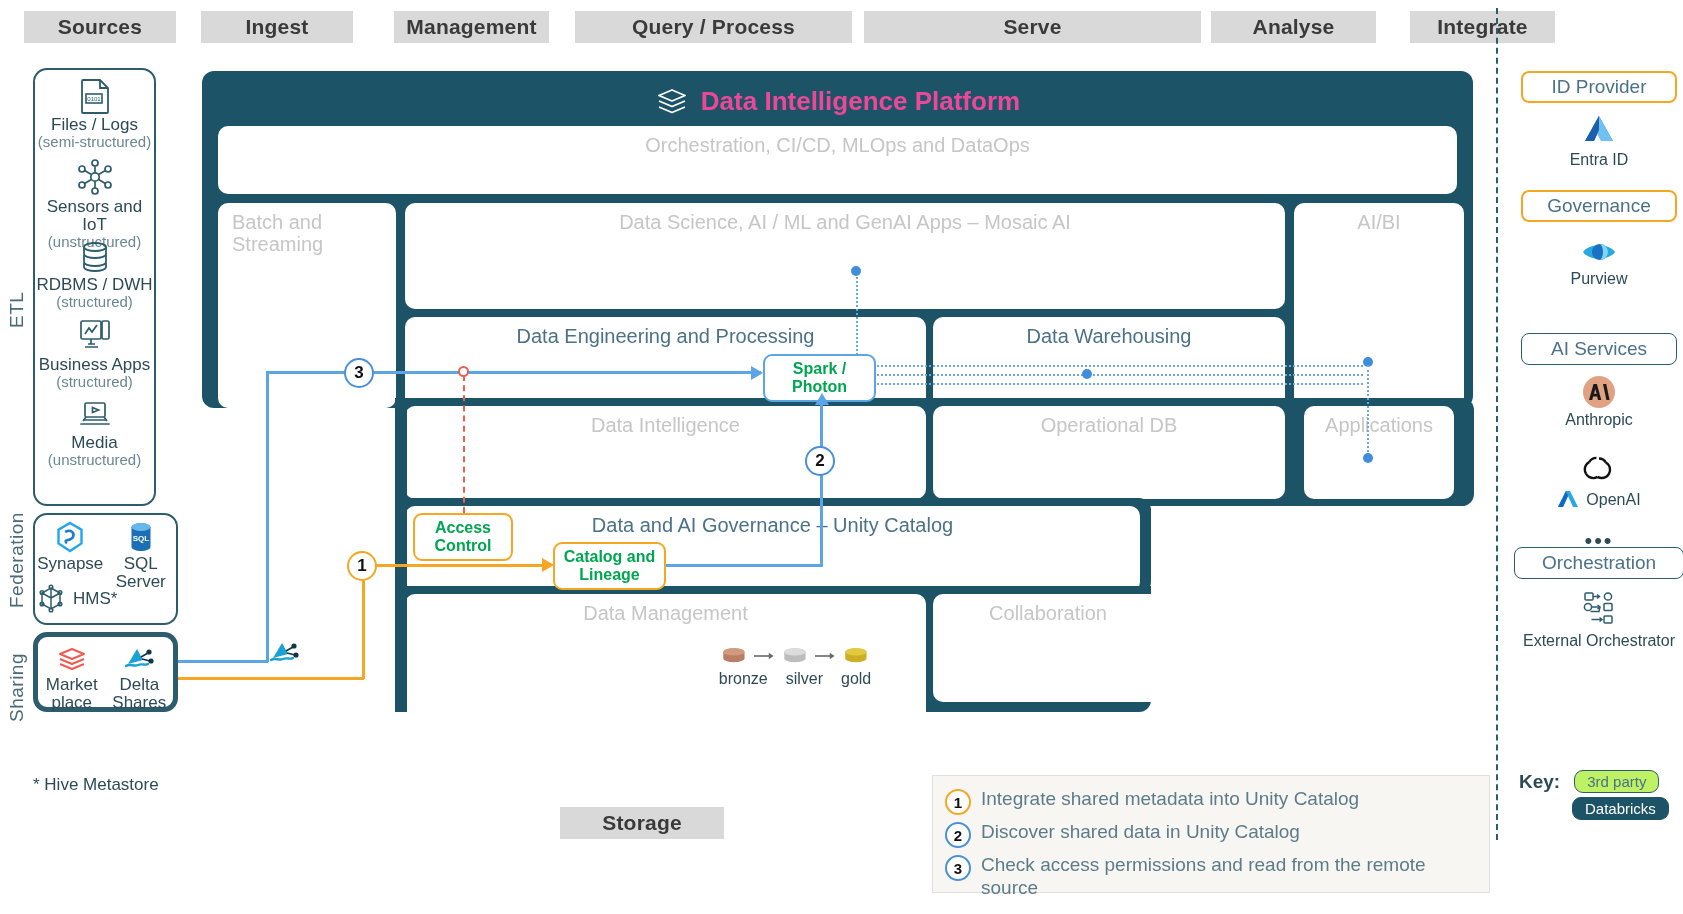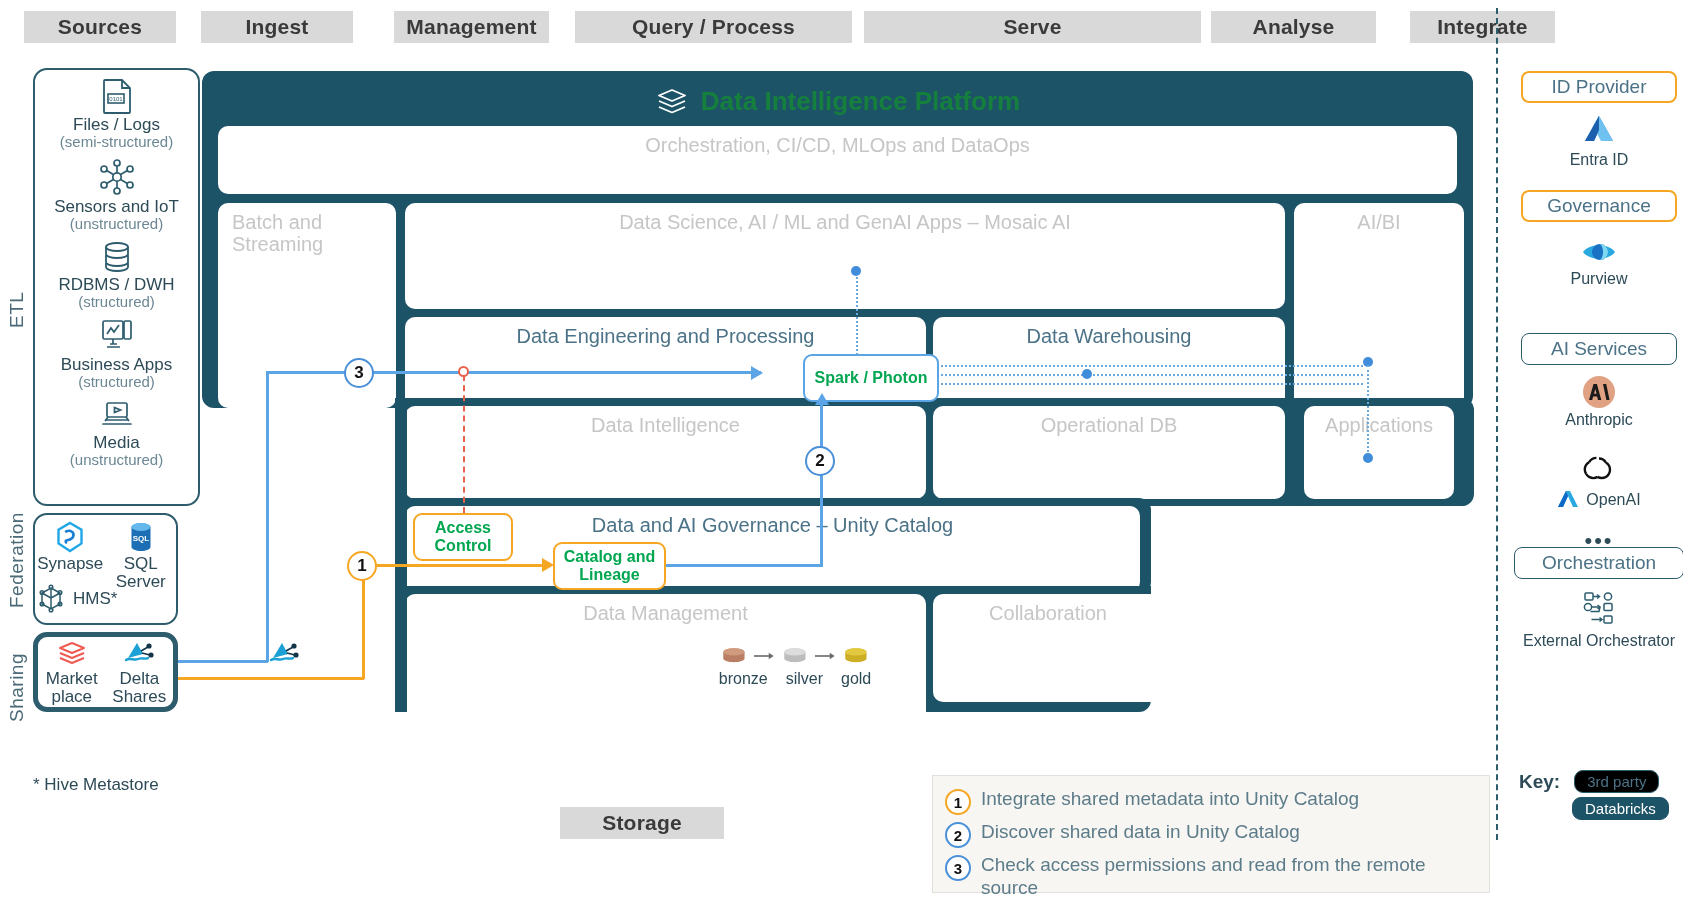--- a/index.html
+++ b/index.html
@@ -36,21 +36,21 @@
   .src-name{ font-size:17px; color:#2d4a57; line-height:1.05; font-weight:400;}
   .src-sub{ font-size:15px; color:#6b8793; line-height:1.1;}
   .ic{ display:block; margin:0 auto 2px; }
 
   
   .platform{
     position:absolute; background:#1d5366; border-radius:12px;
   }
   .plat-title{
     position:absolute; left:0; right:0; top:20px;
-    text-align:center; color:#15803d; font-size:26px; font-weight:700;
+    text-align:center; color:#ec4899; font-size:26px; font-weight:700;
     display:flex; align-items:center; justify-content:center; gap:12px;
   }
   .pbox{
     position:absolute; background:#fff; border-radius:10px;
   }
   .pbox-title{
     position:absolute; left:0; right:0; top:8px; text-align:center;
     font-size:20px; line-height:1.1;
   }
   .muted{ color:#c6c6c6; }
@@ -98,21 +98,21 @@
   .pill.orange{ border:2px solid #f5a623; }
   .pill.teal{ border:1.8px solid #2d5c6d; }
   .int-item{ position:absolute; width:100%; text-align:center; }
   .int-name{ font-size:16px; color:#2d4a57; line-height:1.1; }
 
   
   .keywrap{ position:absolute; display:flex; flex-direction:column; gap:4px; }
   .keyrow{ display:flex; align-items:center; gap:14px; }
   .keylbl{ font-size:19px; font-weight:700; color:#2d4a57; }
   .kp{ border-radius:9px; font-size:15px; padding:2px 12px; }
-  .kp.third{ border:1.6px solid #2d5c6d; color:#4b7287; background:#000000;}
+  .kp.third{ border:1.6px solid #2d5c6d; color:#4b7287; background:#bef264;}
   .kp.dbx{ background:#1d5366; color:#fff; border:1.6px solid #1d5366;}
 
   
   .legend{
     position:absolute; background:#f7f6f3; border:1px solid #e2e0dc;
     padding:12px 16px 12px 12px;
   }
   .lrow{ display:flex; align-items:flex-start; gap:10px; margin-bottom:6px; }
   .lnum{
     flex:0 0 auto; width:26px; height:26px; border-radius:50%;
@@ -160,21 +160,21 @@
   <div class="rail-label" style="left:6px;top:210px;height:200px;">
       <span>ETL</span>
     </div>
   <div class="rail-label" style="left:6px;top:500px;height:120px;">
       <span>Federation</span>
     </div>
   <div class="rail-label" style="left:6px;top:640px;height:95px;">
       <span>Sharing</span>
     </div>
 
-  <div class="srcbox" style="left:33px;top:68px;width:167px;height:438px;">
+  <div class="srcbox" style="left:33px;top:68px;width:123px;height:438px;">
     <div class="src-item" style="top:8px;">
       <svg class="ic" width="34" height="36" viewBox="0 0 34 36">
         <path d="M5 2 h17 l8 8 v24 a1 1 0 0 1 -1 1 H5 a1 1 0 0 1 -1 -1 V3 a1 1 0 0 1 1 -1z" fill="none" stroke="#2d5c6d" stroke-width="1.8"></path>
         <path d="M22 2 v8 h8" fill="none" stroke="#2d5c6d" stroke-width="1.8"></path>
         <rect x="8" y="16" width="16" height="9" fill="none" stroke="#2d5c6d" stroke-width="1.6"></rect>
         <text x="16" y="23" font-size="6" text-anchor="middle" fill="#2d5c6d" font-family="'Liberation Sans',sans-serif">0101</text>
       </svg>
       <div class="src-name">Files / Logs</div>
       <div class="src-sub">(semi-structured)</div>
     </div>
@@ -266,21 +266,21 @@
           <circle cx="16" cy="27" r="1.8"></circle>
             <circle cx="7" cy="21" r="1.8"></circle>
             <circle cx="7" cy="9.5" r="1.8"></circle>
         </g>
       </svg>
       <div class="src-name">HMS*</div>
     </div>
   </div>
 
   <div class="srcbox thick" style="left:33px;top:632px;width:145px;height:80px;">
-    <div style="position:absolute;top:3px;left:0;width:100%;display:flex;">
+    <div style="position:absolute;top:9px;left:0;width:100%;display:flex;">
       <div style="flex:1;text-align:center;">
         <svg class="ic" width="32" height="28" viewBox="0 0 32 28">
           <g fill="none" stroke="#f05a50" stroke-width="1.9" stroke-linejoin="round">
             <path d="M16 3l12 5-12 5-12-5z"></path>
             <path d="M4 13l12 5 12-5"></path>
             <path d="M4 18l12 5 12-5"></path>
           </g>
         </svg>
         <div class="src-name">Market place</div>
       </div>
@@ -401,21 +401,21 @@
   <div class="ln" style="left:851px;top:266px;width:10px;height:10px;border-radius:50%;background:#3f8ddb;"></div>
 
   <div class="ln" style="left:858px;top:365px;width:505px;height:0;border-top:2px dotted #6aa9e0;"></div>
   <div class="ln" style="left:858px;top:374px;width:505px;height:0;border-top:2px dotted #6aa9e0;"></div>
   <div class="ln" style="left:858px;top:383px;width:505px;height:0;border-top:2px dotted #6aa9e0;"></div>
   <div class="ln" style="left:1082px;top:369px;width:10px;height:10px;border-radius:50%;background:#3f8ddb;"></div>
   <div class="ln" style="left:1363px;top:357px;width:10px;height:10px;border-radius:50%;background:#3f8ddb;"></div>
   <div class="ln" style="left:1367px;top:365px;width:0;height:95px;border-left:2px dotted #6aa9e0;"></div>
   <div class="ln" style="left:1363px;top:453px;width:10px;height:10px;border-radius:50%;background:#3f8ddb;"></div>
 
-  <div class="chip blue" style="left:763px;top:354px;width:136px;height:48px;margin-left:40px;">
+  <div class="chip blue" style="left:763px;top:354px;width:113px;height:48px;">
     <span>Spark / Photon</span>
   </div>
   <div class="chip orange" style="left:413px;top:513px;width:100px;height:48px;">
     <span>Access Control</span>
   </div>
   <div class="chip orange" style="left:553px;top:542px;width:113px;height:48px;">
     <span>Catalog and Lineage</span>
   </div>
 
   <div class="ln" style="left:178px;top:677px;width:186px;height:0;border-top:3px solid #f5a623;"></div>

